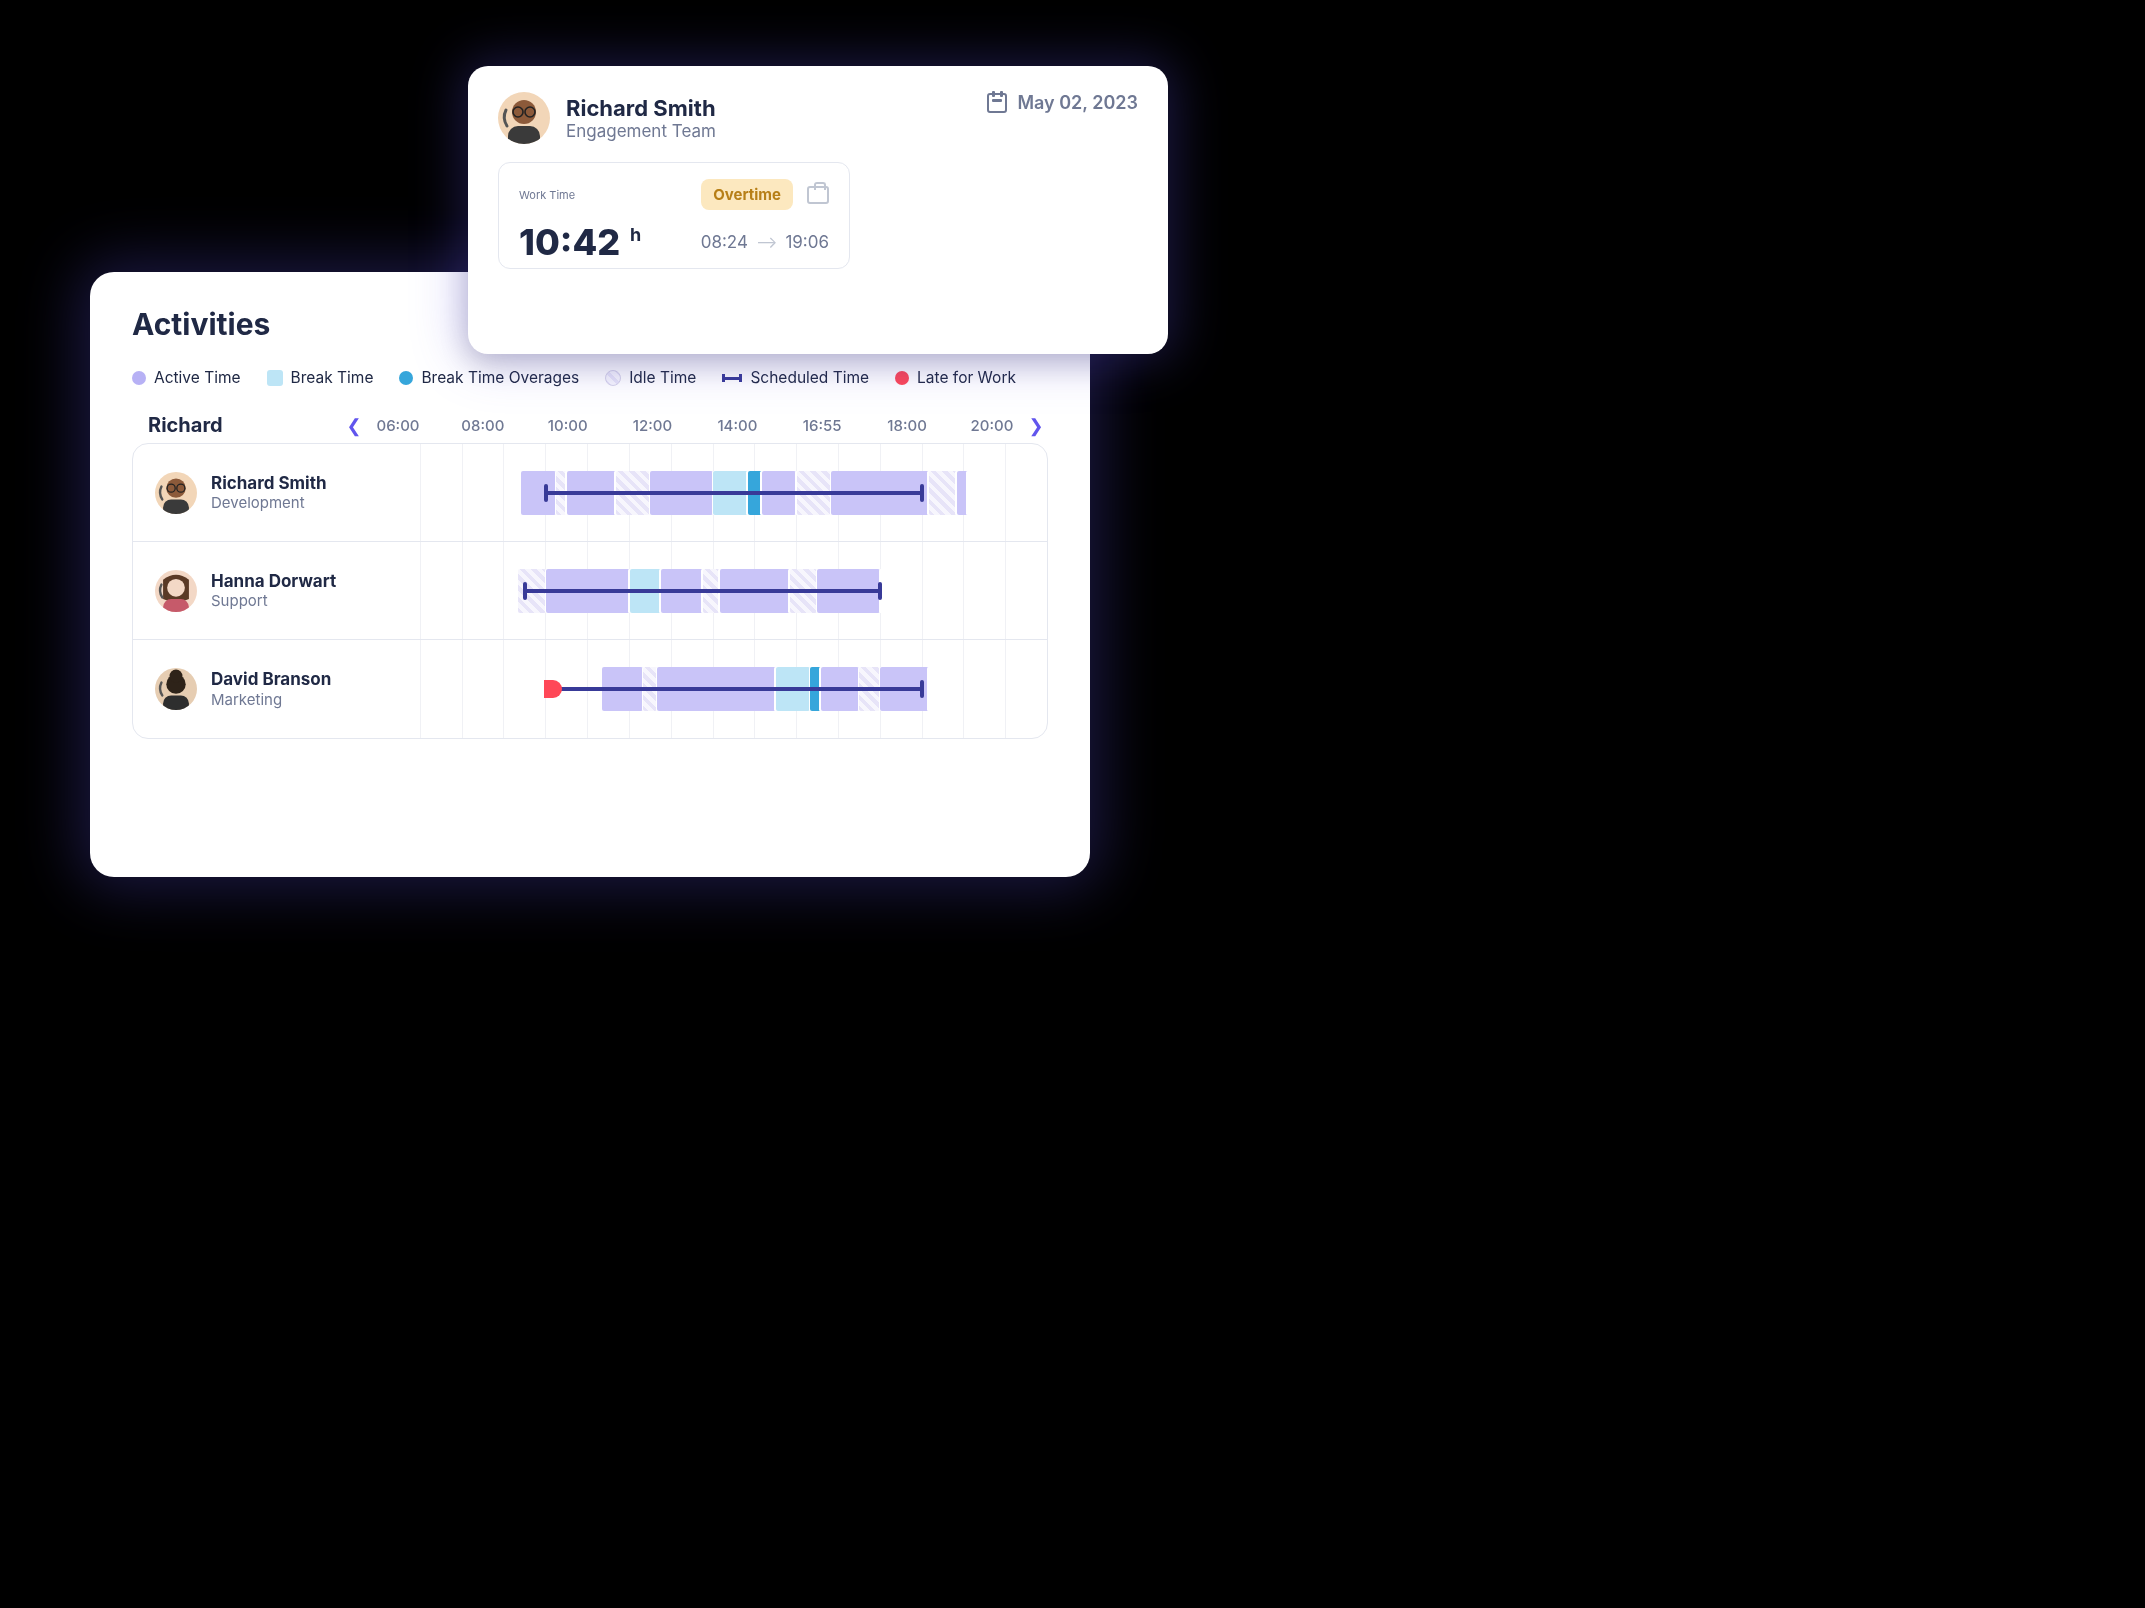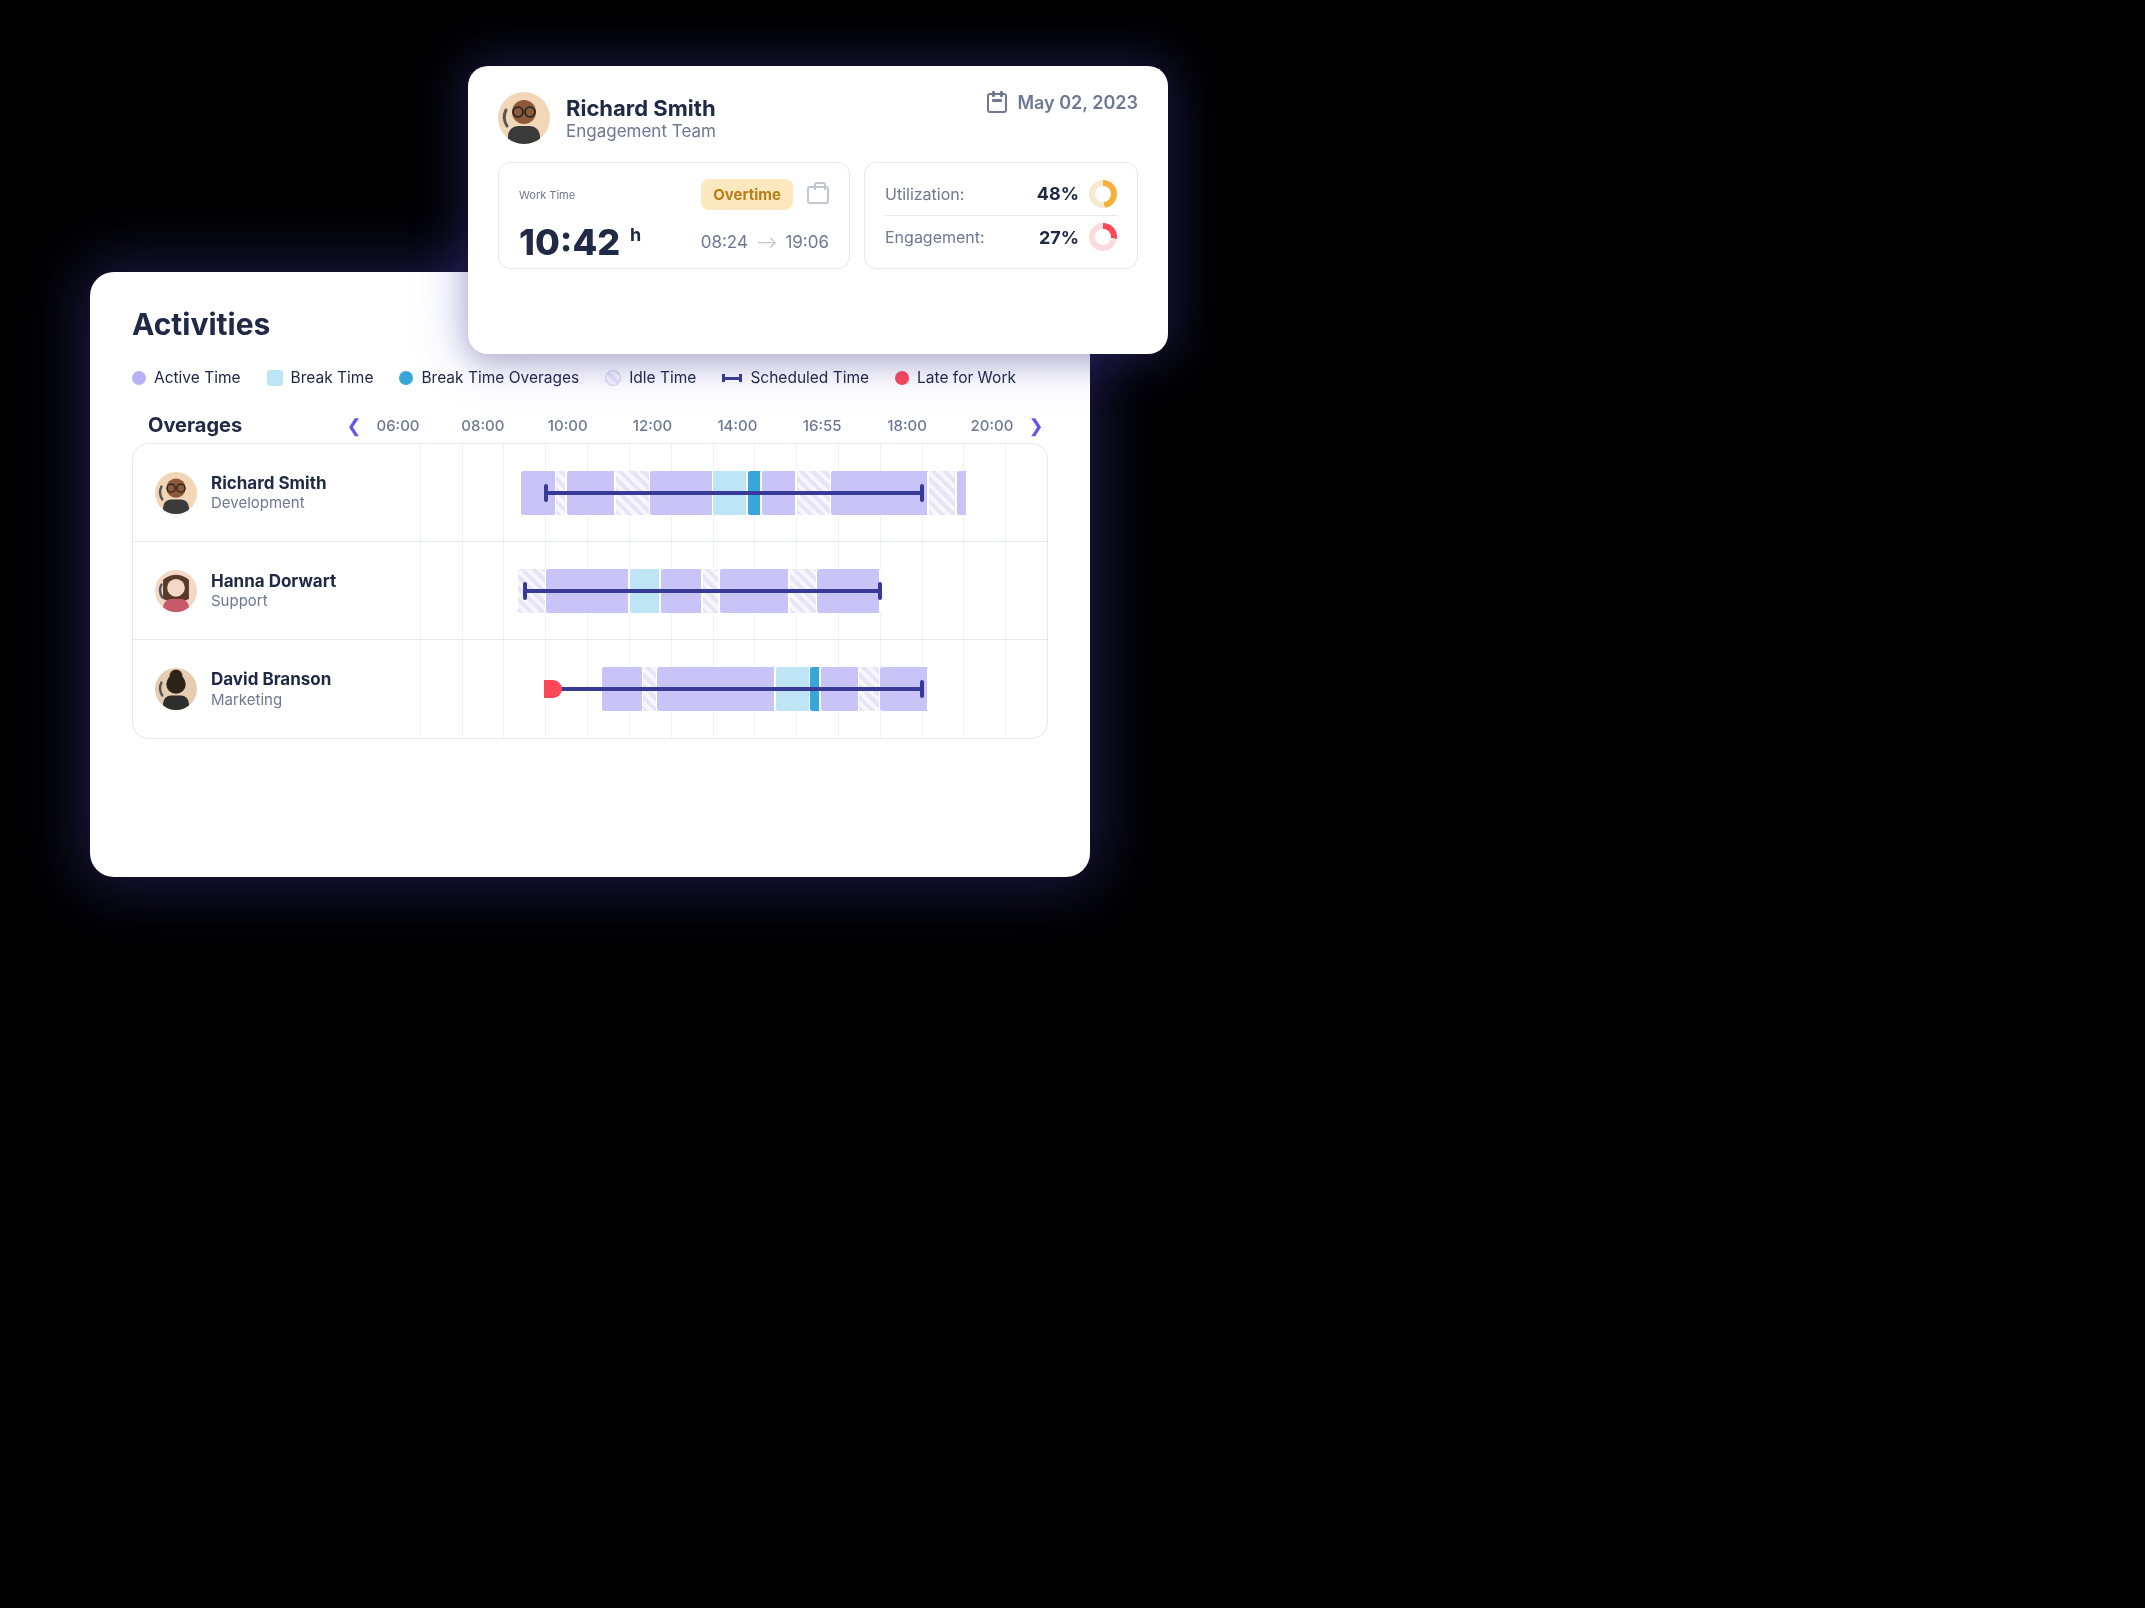--- a/index.html
+++ b/index.html
@@ -181,21 +181,21 @@
         </span>
         <span>Scheduled Time</span>
       </div>
     <div class="swatch">
         <span class="dot" style="background:var(--red)"></span>
         <span>Late for Work</span>
       </div>
   </div>
 
   <div class="axis">
-    <div class="label">Overages</div>
+    <div class="label">Richard</div>
     <div class="nav"><span>❮</span></div>
     <div class="ticks">
       <span class="tick">06:00</span>
         <span class="tick">08:00</span>
       <span class="tick">10:00</span>
         <span class="tick">12:00</span>
       <span class="tick">14:00</span>
         <span class="tick">16:55</span>
       <span class="tick">18:00</span>
         <span class="tick">20:00</span>
@@ -417,27 +417,14 @@
       <div class="wt-big">
         <span>10:42</span> <sup>h</sup>
       </div>
       <div class="wt-foot">
         <span class="wt-from">08:24</span>
         <span class="arrow">⟶</span>
         <span class="wt-to">19:06</span>
       </div>
     </div>
 
-    <div class="box right">
-      <div class="metric">
-        <span class="m-label">Utilization:</span>
-        <span class="m-val">48%</span>
-        <span class="ring" style="background:conic-gradient(var(--amber) 0 48%, #F6E9CE 48% 100%)"></span>
-      </div>
-      <div class="divider"></div>
-      <div class="metric">
-        <span class="m-label">Engagement:</span>
-        <span class="m-val">27%</span>
-        <span class="ring" style="background:conic-gradient(var(--red) 0 27%, #FADCDF 27% 100%)"></span>
-      </div>
-    </div>
   </div>
 </div>
 
 </body></html>

